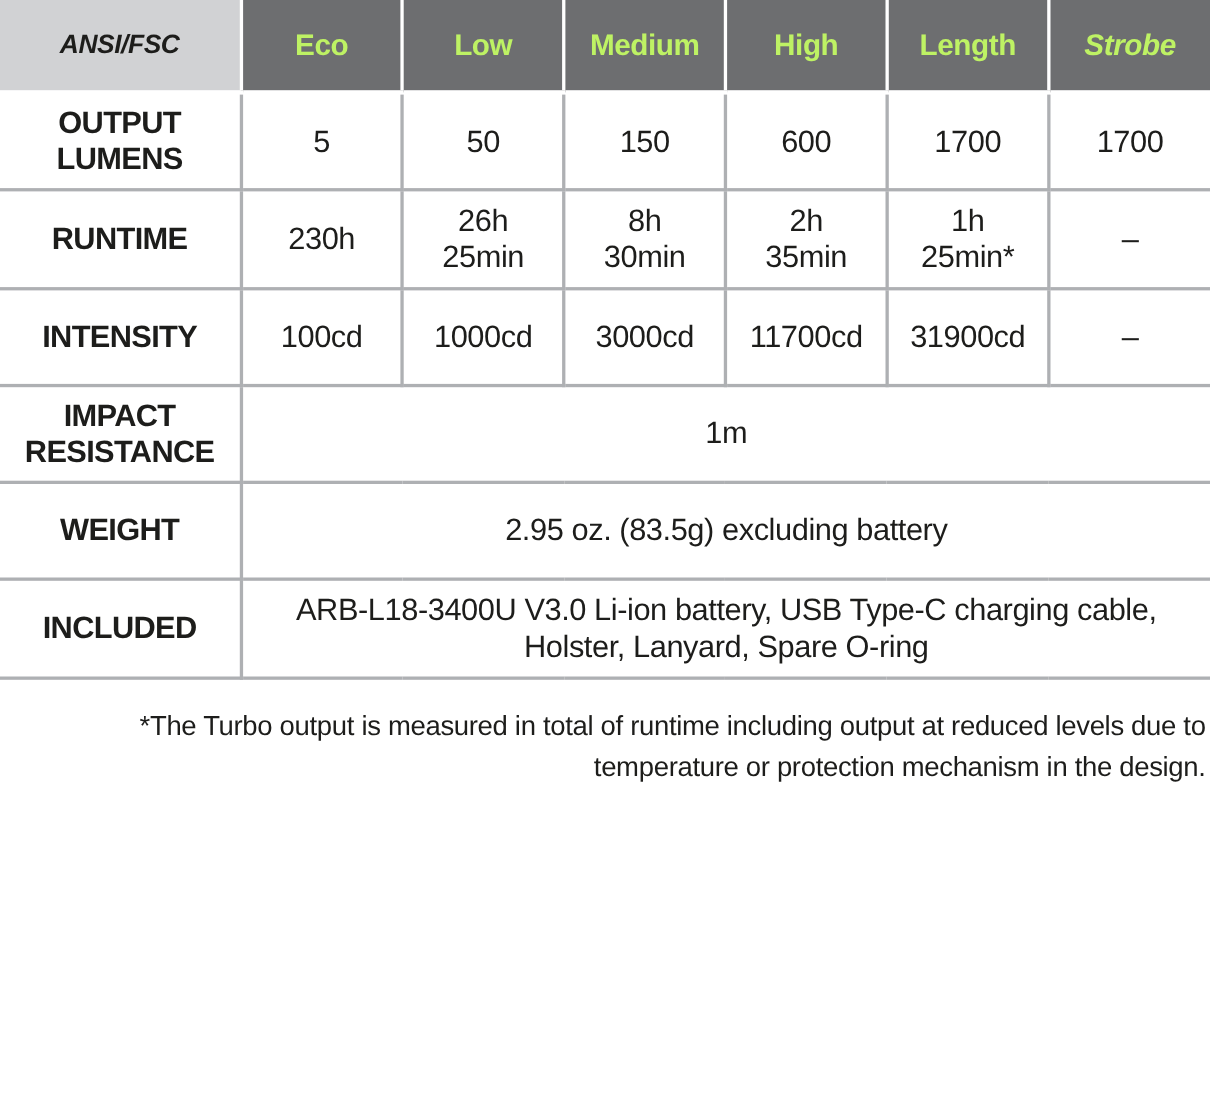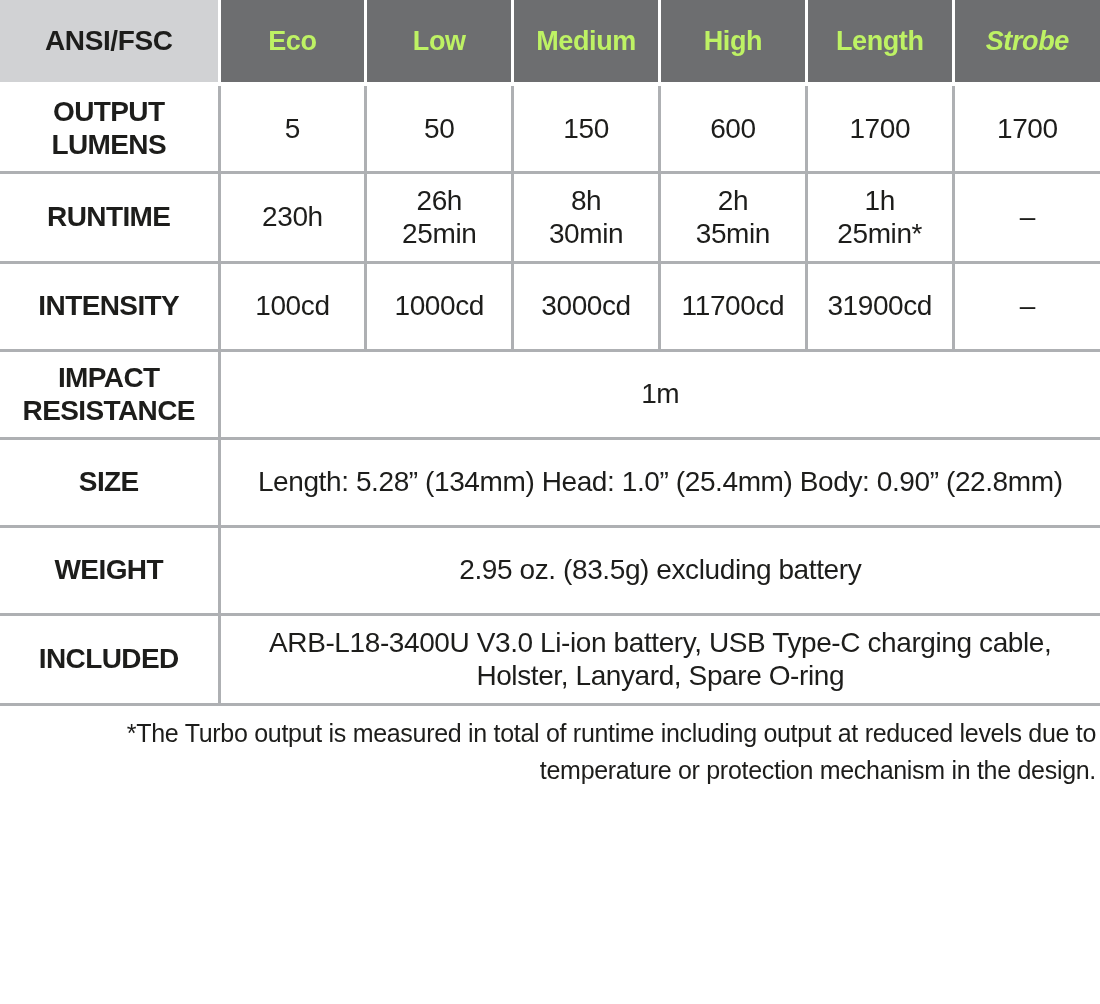--- a/index.html
+++ b/index.html
@@ -41,21 +41,22 @@
     color: #bef264;
     font-size: 27px;
     font-weight: bold;
     height: 84px;
     border-right: 3px solid var(--white);
     border-bottom: 4px solid var(--white);
   }
   thead th.corner {
     background: var(--header_light);
     color: var(--text);
-    font-size: 28px;
+    font-size: 24px;
+    font-style: italic;
   }
   thead th:last-child { border-right: none; font-style: italic; }
 
   
   tbody th, tbody td {
     border-right: 3px solid var(--border);
     border-bottom: 3px solid var(--border);
     height: 88px;
     line-height: 1.18;
   }
@@ -65,21 +66,21 @@
     font-weight: bold;
     letter-spacing: -0.6px;
   }
   tbody td {
     font-size: 28px;
     font-weight: normal;
   }
   tbody tr.tall-row th, tbody tr.tall-row td { height: 90px; }
 
   .footnote {
-    margin: 9px 4px 0 0;
+    margin: 24px 4px 0 0;
     text-align: right;
     font-size: 25px;
     line-height: 1.5;
     white-space: pre-line;
     letter-spacing: -0.3px;
     padding-bottom: 10px;
   }
 </style>
 </head>
 <body>
@@ -138,24 +139,20 @@
         <td>11700cd</td>
         <td>31900cd</td>
         <td>–</td>
       </tr>
       <tr>
         <th>IMPACT
 RESISTANCE</th>
         <td colspan="6">1m</td>
       </tr>
       <tr>
-        <th>SIZE</th>
-        <td colspan="6">Length: 5.28” (134mm) Head: 1.0” (25.4mm) Body: 0.90” (22.8mm)</td>
-      </tr>
-      <tr>
         <th>WEIGHT</th>
         <td colspan="6">2.95 oz. (83.5g) excluding battery</td>
       </tr>
       <tr class="tall-row">
         <th>INCLUDED</th>
         <td colspan="6">ARB-L18-3400U V3.0 Li-ion battery, USB Type-C charging cable,
 Holster, Lanyard, Spare O-ring</td>
       </tr>
     </tbody>
   </table>

